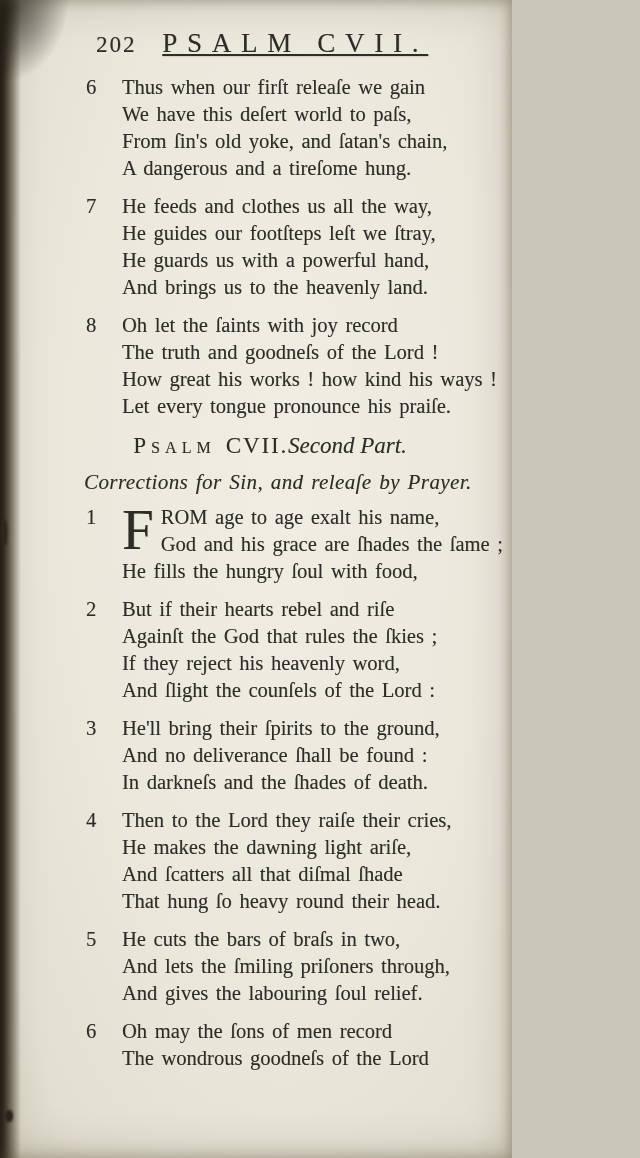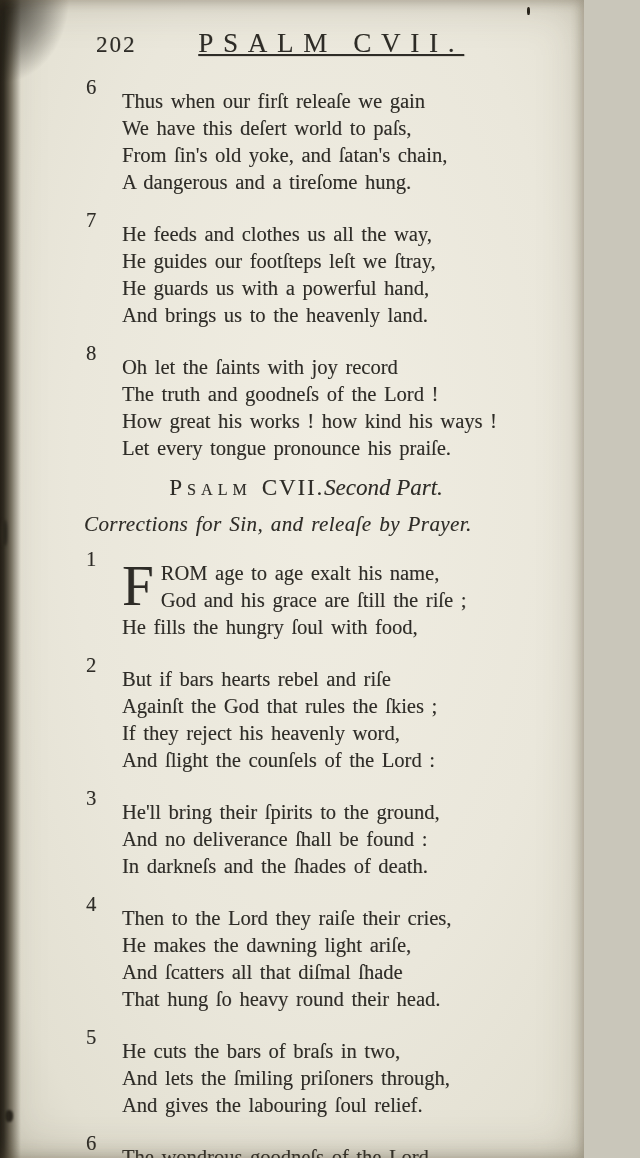--- a/index.html
+++ b/index.html
@@ -1,19 +1,19 @@
 <!DOCTYPE html>
 <html><head>
 <meta charset="utf-8">
 <title>Psalm CVII — page 202</title>
 <style>
   html,body{margin:0;padding:0;}
   body{width:640px;height:1158px;background:#c9c6ba;}
   .page{
-    position:relative;width:584px;height:1158px;overflow:hidden;box-sizing:border-box;
+    position:relative;width:512px;height:1158px;overflow:hidden;box-sizing:border-box;
     background:radial-gradient(ellipse at 55% 40%, #f0ede2 0%, #eae7db 55%, #e3e0d2 85%, #d6d3c4 100%);
     padding:26px 58px 0 86px;
     font-family:"Liberation Serif","DejaVu Serif",serif;
     color:#2e2c27;
     text-shadow:0.4px 0.4px 0 rgba(46,44,39,.30);
   }
   .page::after{
     content:"";position:absolute;inset:0;pointer-events:none;
     box-shadow: inset 0 0 46px rgba(88,78,58,.28),
                 inset -4px 0 10px rgba(88,78,58,.18),
@@ -33,21 +33,21 @@
   .speck.s2{left:5px;top:1110px;width:8px;height:12px;filter:blur(1px);}
   .speck.s3{left:614px;top:350px;width:3px;height:13px;}
   .speck.s4{left:2px;top:520px;width:5px;height:26px;filter:blur(1.5px);}
 
   .pagehead{display:flex;align-items:baseline;line-height:34px;margin-bottom:12px;}
   .pagenum{font-size:23px;letter-spacing:2px;margin-left:10px;}
   .running-title{flex:1;text-align:center;font-size:27px;letter-spacing:0.36em;text-decoration:underline;}
 
   .verse{display:flex;margin-bottom:11px;}
   .vnum{flex:0 0 36px;font-size:20.5px;line-height:27px;}
-  .vbody{flex:1;font-size:20.5px;line-height:27px;word-spacing:2.5px;margin-top:14px;}
+  .vbody{flex:1;font-size:20.5px;line-height:27px;word-spacing:2.5px;}
   .vline{white-space:nowrap;}
   .dropcap{float:left;font-size:57px;line-height:48px;height:50px;margin:2px 7px 0 0;}
 
   .section-heading{text-align:center;font-size:23px;line-height:30px;margin:2px 0 4px;}
   .section-heading .sc{font-variant:small-caps;letter-spacing:0.22em;}
   .section-heading .numeral{letter-spacing:0.08em;margin-left:10px;}
   .section-heading .part{}
   .ital{font-style:italic;}
   .subtitle{font-size:21px;line-height:27px;margin:8px 0 8px -2px;letter-spacing:0.02em;word-spacing:2px;white-space:nowrap;}
 </style>
@@ -102,28 +102,28 @@
   </div>
 
   <div class="subtitle ital">Corrections for Sin, and releaſe by Prayer.</div>
 
   <section class="verses">
       <div class="verse">
         <span class="vnum">1</span>
         <div class="vbody">
           <span class="dropcap">F</span>
           <div class="vline">ROM age to age exalt his name,</div>
-          <div class="vline">God and his grace are ſtill the riſe ;</div>
+          <div class="vline">God and his grace are ſhades the ſame ;</div>
           <div class="vline">He fills the hungry ſoul with food,</div>
         </div>
       </div>
       <div class="verse">
         <span class="vnum">2</span>
         <div class="vbody">
-          <div class="vline">But if bars hearts rebel and riſe</div>
+          <div class="vline">But if their hearts rebel and riſe</div>
           <div class="vline">Againſt the God that rules the ſkies ;</div>
           <div class="vline">If they reject his heavenly word,</div>
           <div class="vline">And ſlight the counſels of the Lord :</div>
         </div>
       </div>
       <div class="verse">
         <span class="vnum">3</span>
         <div class="vbody">
           <div class="vline">He'll bring their ſpirits to the ground,</div>
           <div class="vline">And no deliverance ſhall be found :</div>
@@ -143,17 +143,18 @@
         <span class="vnum">5</span>
         <div class="vbody">
           <div class="vline">He cuts the bars of braſs in two,</div>
           <div class="vline">And lets the ſmiling priſoners through,</div>
           <div class="vline">And gives the labouring ſoul relief.</div>
         </div>
       </div>
       <div class="verse">
         <span class="vnum">6</span>
         <div class="vbody">
+          <div class="vline">Oh may the ſons of men record</div>
           <div class="vline">The wondrous goodneſs of the Lord</div>
         </div>
       </div>
     </section>
 </div>
 
 </body></html>

